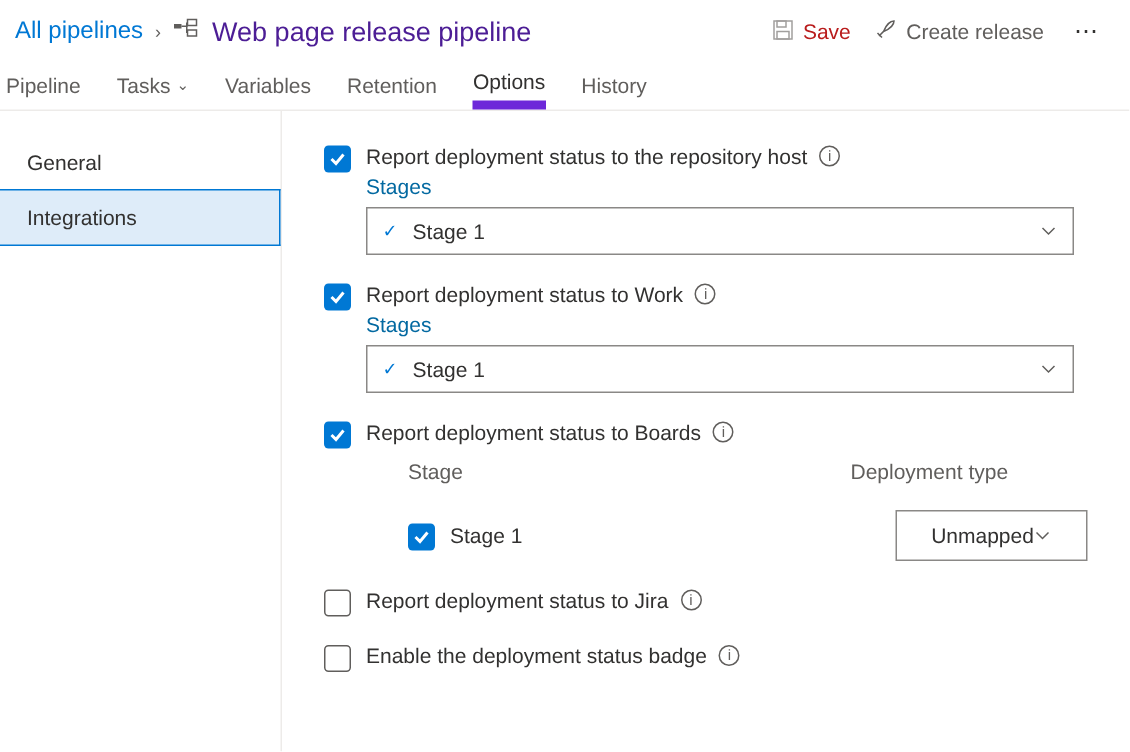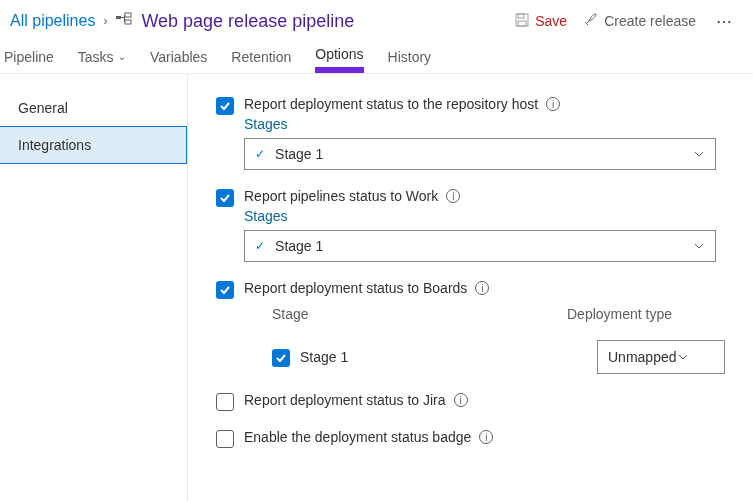--- a/index.html
+++ b/index.html
@@ -142,21 +142,21 @@
     padding-left: 28px;
     margin-top: 18px;
   }
   .table-row .stage-cell { flex: 1; display: flex; align-items: center; }
   .small-dd {
     border: 1px solid #8a8886;
     height: 14px;
     width: 128px;
     display: flex;
     align-items: center;
-    justify-content: flex-start;
+    justify-content: center;
     padding: 16px 10px;
     cursor: pointer;
     background: #fff;
   }
   .chev-svg { flex-shrink: 0; }
 </style>
 </head>
 <body>
 
 <div class="header">
@@ -239,21 +239,21 @@
 
     <div class="group">
       <div class="row">
         <span class="checkbox checked">
           <svg width="12" height="12" viewBox="0 0 12 12">
               <path d="M2 6 L5 9 L10 3" stroke="#fff" stroke-width="2" fill="none"></path>
             </svg>
         </span>
         <div class="row-body">
           <span class="row-label">
-            <span>Report pipelines status to Work</span>
+            <span>Report deployment status to Work</span>
             <span class="info-icon">i</span>
           </span>
           <div class="sub-label">Stages</div>
           <div class="dropdown">
             <span class="val">
               <span class="check">✓</span>
               <span>Stage 1</span>
             </span>
             <svg class="chev-svg" width="12" height="12" viewBox="0 0 12 12">
                 <path d="M2 4 L6 8 L10 4" stroke="#605e5c" fill="none"></path>

